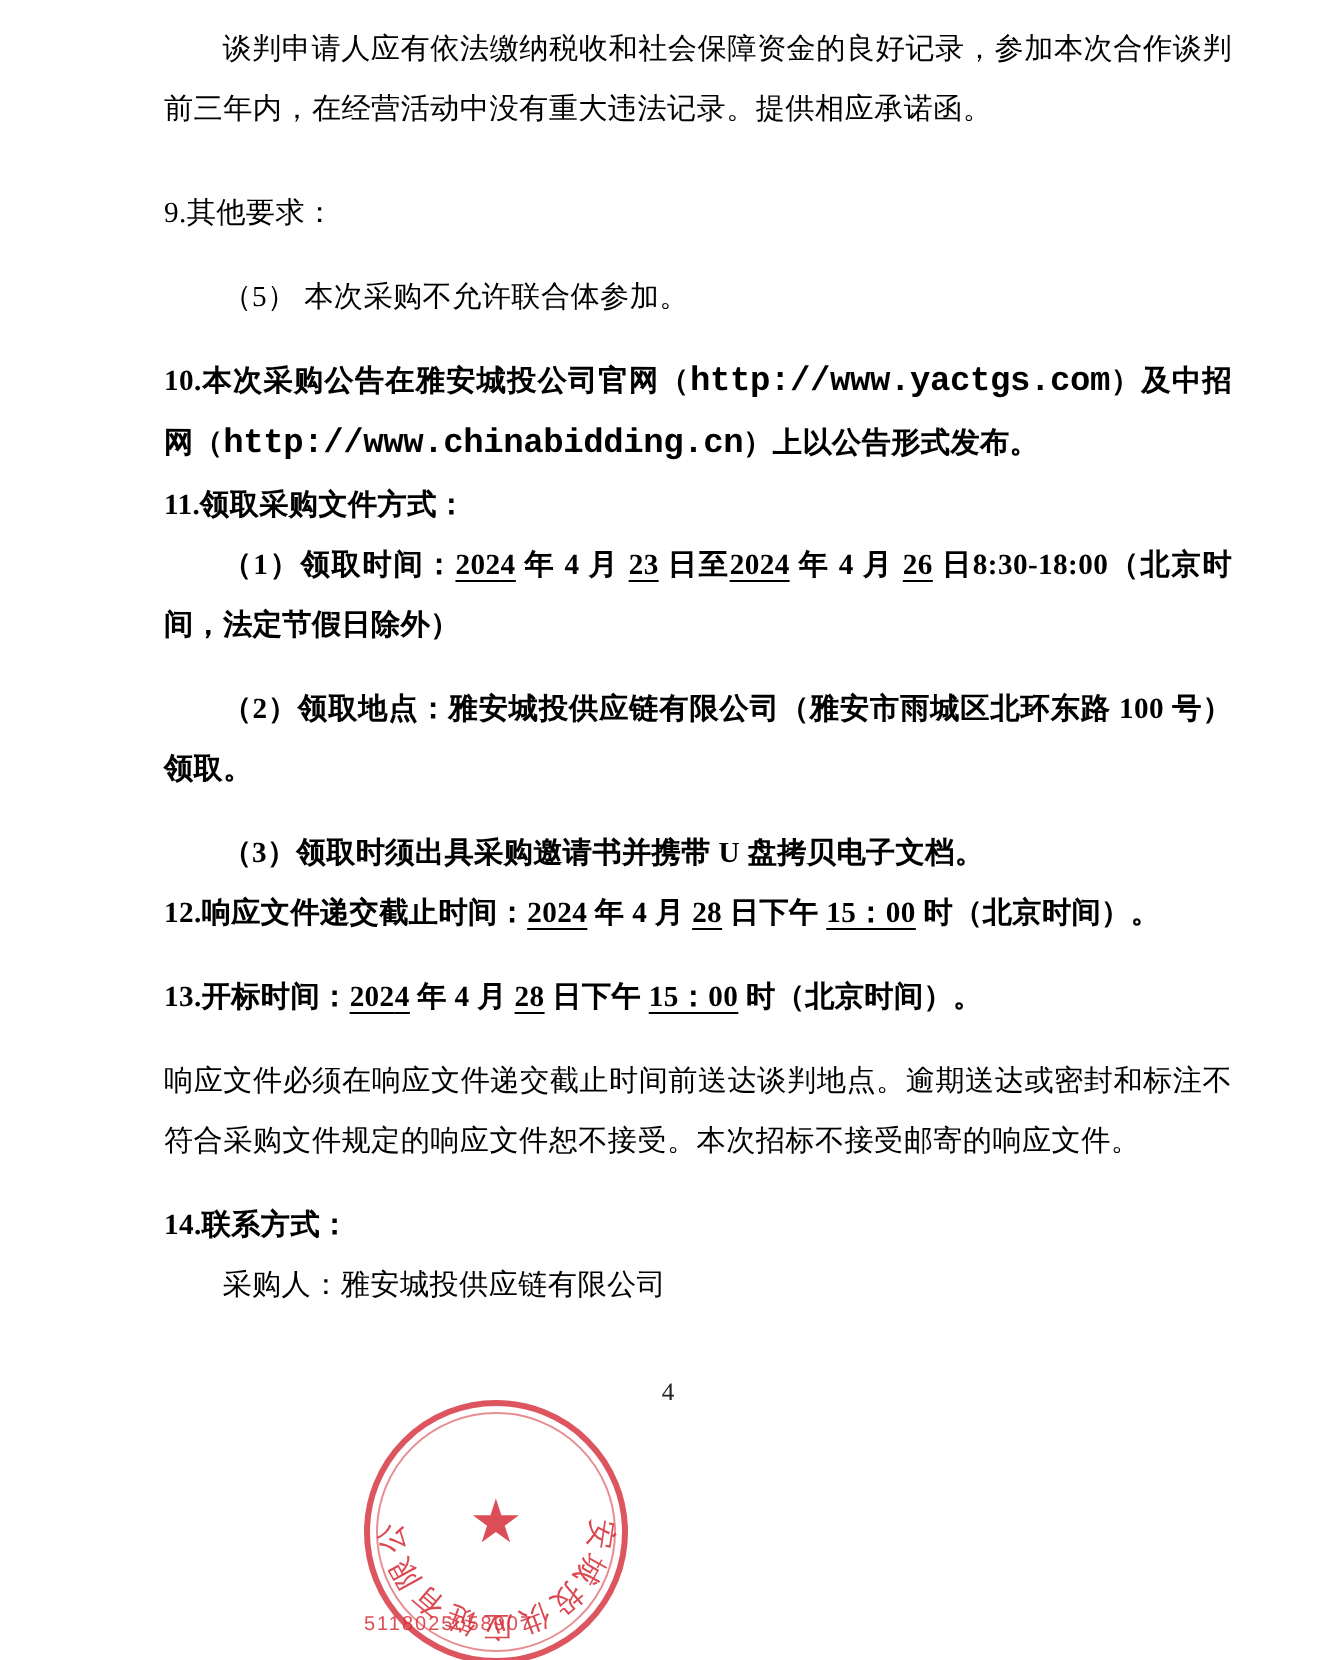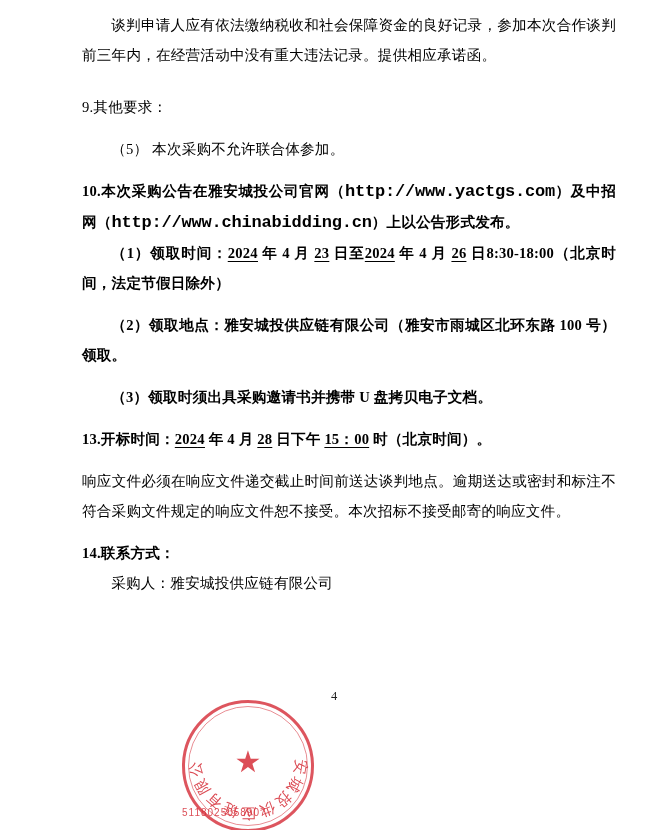--- a/index.html
+++ b/index.html
@@ -126,31 +126,33 @@
 
   <div class="gap-sm"></div>
 
 
   <p class="indent2">（5）  本次采购不允许联合体参加。</p>
 
   <div class="gap-sm"></div>
 
   <p class="bold"><span>10.本次采购公告在雅安城投公司官网（<span class="mono">http://www.yactgs.com</span>）及中招网（<span class="mono">http://www.chinabidding.cn</span>）上以公告形式发布。</span></p>
 
+  <p class="bold">11.领取采购文件方式：</p>
 
   <p class="bold indent2">（1）领取时间：<span class="u">202<span class="u"><span class="u">4</span></span></span> 年 4 月 <span class="u">23</span> 日至<span class="u">2024</span> 年 4 月 <span class="u">26</span> 日8:30-18:00（北京时间，法定节假日除外）</p>
 
   <div class="gap-sm"></div>
 
   <p class="bold indent2">（2）领取地点：雅安城投供应链有限公司（雅安市雨城区北环东路 100 号）领取。</p>
 
   <div class="gap-sm"></div>
 
   <p class="bold indent2">（3）领取时须出具采购邀请书并携带 U 盘拷贝电子文档。</p>
 
+  <p class="bold">12.响应文件递交截止时间：<span class="u">202<span class="u">4</span></span> 年 4 月 <span class="u">28</span> 日下午 <span class="u">15：00</span> 时（北京时间）。</p>
 
   <div class="gap-sm"></div>
 
   <p class="bold">13.开标时间：<span class="u">202<span class="u">4</span></span> 年 4 月 <span class="u">28</span> 日下午 <span class="u">15：00</span> 时（北京时间）。</p>
 
 
   <div class="gap-sm"></div>
 
   <p>响应文件必须在响应文件递交截止时间前送达谈判地点。逾期送达或密封和标注不符合采购文件规定的响应文件恕不接受。本次招标不接受邮寄的响应文件。</p>
 

